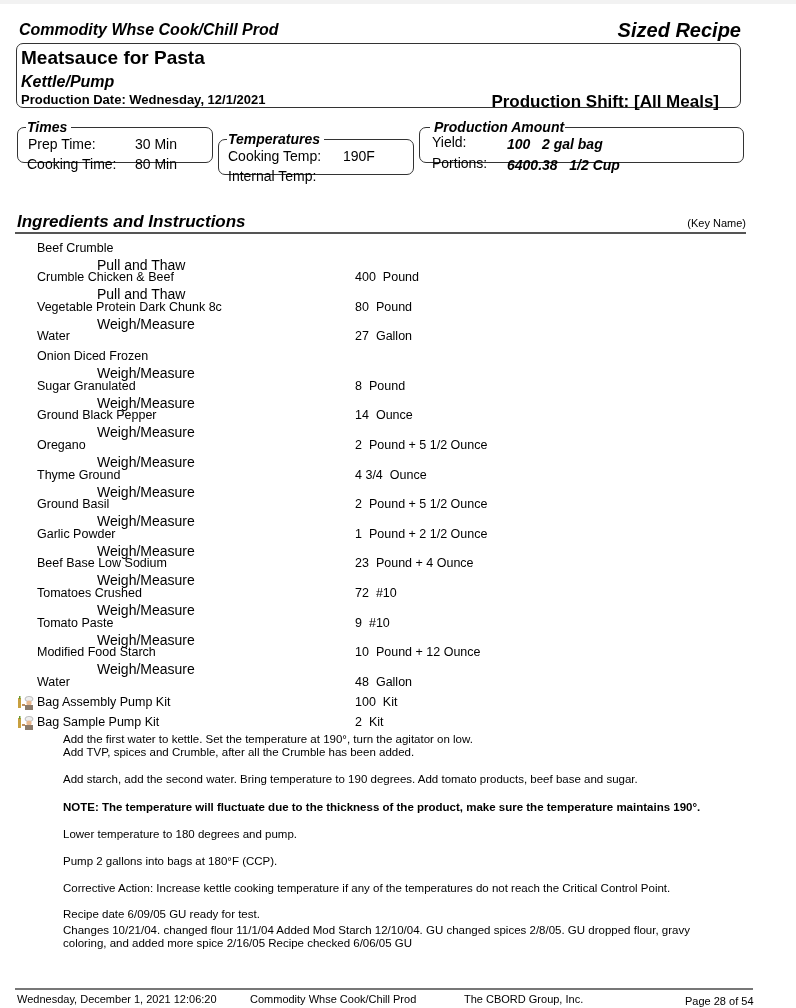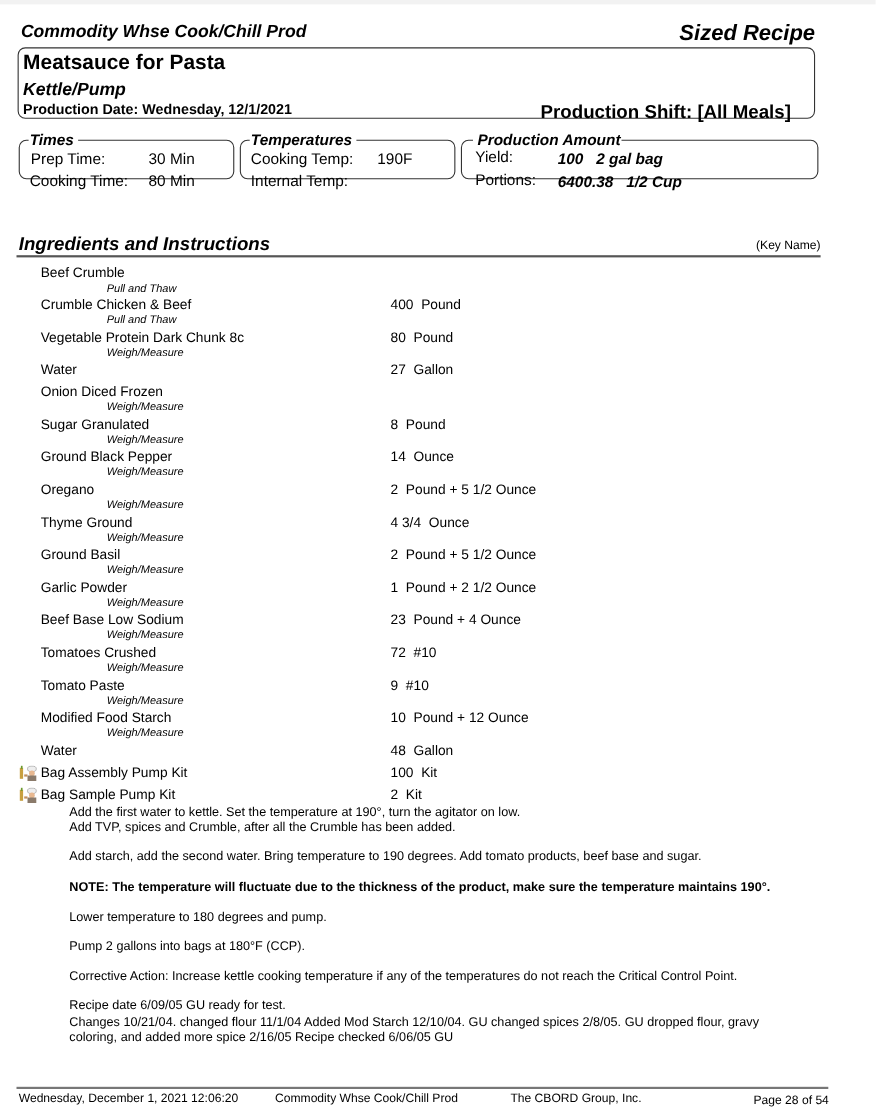--- a/index.html
+++ b/index.html
@@ -20,37 +20,37 @@
   .recipe-name { left: 21px; top: 47px; font-size: 19px; font-weight: bold; }
   .subtitle { left: 21px; top: 73px; font-size: 16px; font-weight: bold; font-style: italic; }
   .prod-date { left: 21px; top: 92px; font-size: 13px; font-weight: bold; }
   .prod-shift { right: 77px; top: 92px; font-size: 17px; font-weight: bold; }
 
   .box {
     position: absolute; top: 127px; height: 36px;
     border: 1.3px solid #333; border-radius: 7px; box-sizing: border-box;
   }
   .box-times { left: 17px; width: 196px; }
-  .box-temps { left: 218px; width: 196px; }
+  .box-temps { left: 218px; width: 196px; margin-top: 12px; }
   .box-prod { left: 419px; width: 325px; }
   .box-label {
     position: absolute; top: -9px; background: #fff; padding: 0 4px 0 1px;
     font-size: 14px; font-weight: bold; font-style: italic; line-height: 16px;
   }
   .box-prod .box-label { padding: 0 1px 0 4px; }
   .lbl { font-size: 14px; }
   .val { font-size: 14px; }
   .pval { font-size: 14px; font-weight: bold; font-style: italic; }
 
   .section-title { left: 17px; top: 212px; font-size: 17px; font-weight: bold; font-style: italic; }
   .key-name { right: 50px; top: 217px; font-size: 11px; }
   .section-rule { position: absolute; left: 15px; top: 232px; width: 731px; height: 1.5px; background: #555; }
 
   .ing-name { position: absolute; left: 37px; font-size: 12.5px; white-space: nowrap; }
-  .ing-note { position: absolute; left: 97px; font-size: 10px; font-style: italic; white-space: nowrap; }
+  .ing-note { position: absolute; left: 97px; font-size: 14px; white-space: nowrap; }
   .ing-qty { position: absolute; left: 355px; font-size: 12.5px; white-space: nowrap; }
   .ing-qty .unit { margin-left: 7px; }
 
   .chef-icon { position: absolute; left: 17px; width: 18px; height: 14px; }
 
   .instr { position: absolute; left: 63px; font-size: 11.5px; white-space: nowrap; }
 
   .foot-rule { position: absolute; left: 15px; top: 988px; width: 738px; height: 2px; background: #777; }
   .foot { position: absolute; top: 993px; font-size: 11px; white-space: nowrap; }
 </style>

